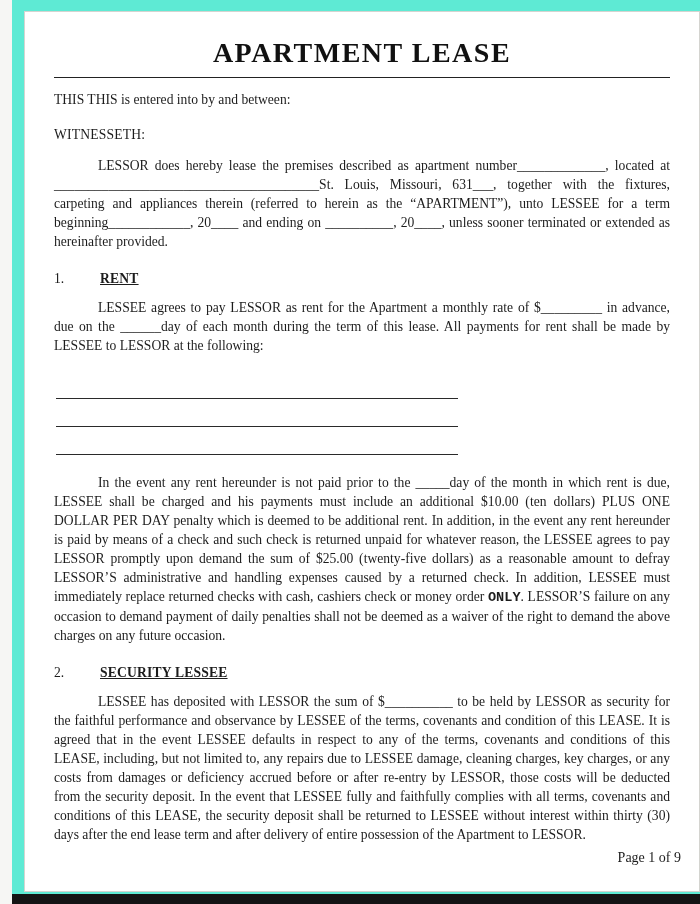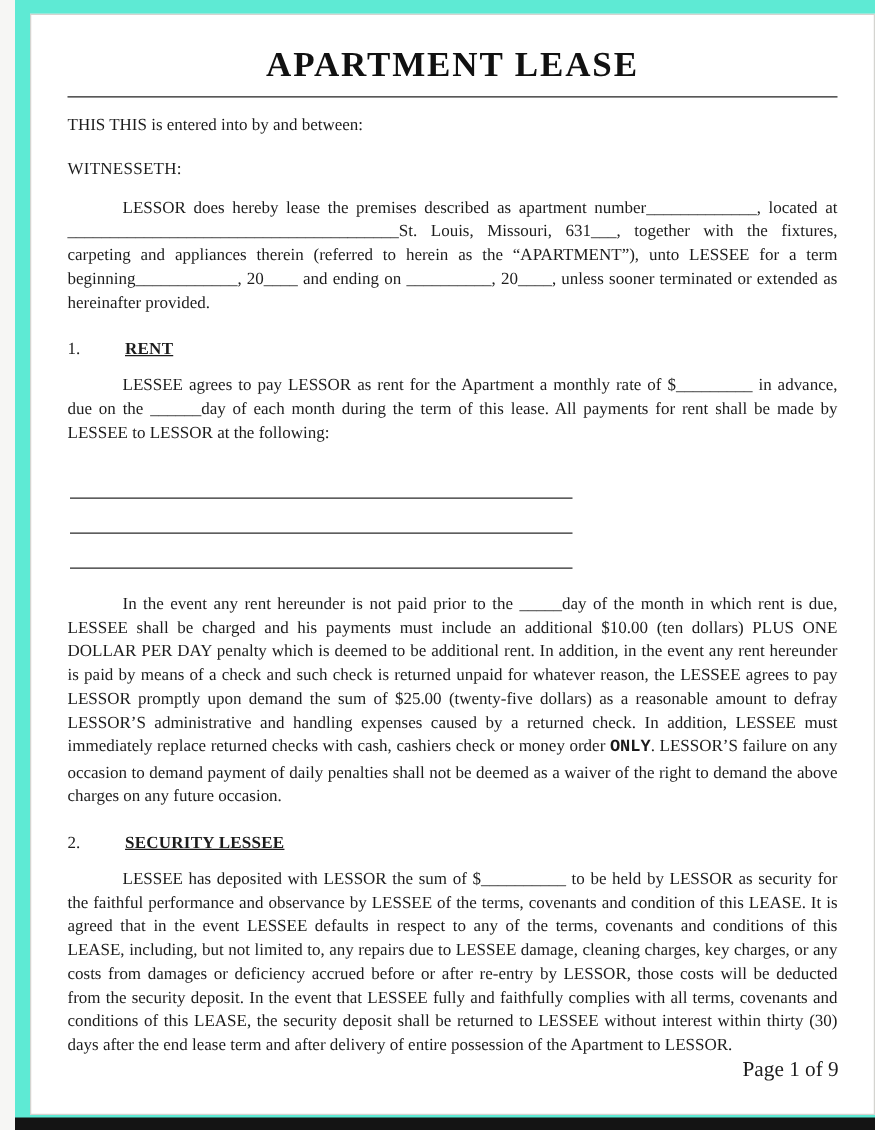--- a/index.html
+++ b/index.html
@@ -60,22 +60,22 @@
   .sec-title { font-weight: 700; text-decoration: underline; letter-spacing: 0.2px; }
   .address-blanks { margin: 16px 0 18px 2px; }
   .blank-row {
     width: 402px;
     height: 27px;
     border-bottom: 1px solid #2a2a2a;
   }
   .bold-inline { font-weight: 700; font-family: Liberation Mono, monospace; }
   .page-footer {
     position: absolute;
-    right: 41px; bottom: 38px;
-    font-size: 17px;
+    right: 31px; bottom: 38px;
+    font-size: 14px;
     color: #1c1c1c;
   }
   .bottom-bar {
     position: absolute;
     left: 0; right: 0; bottom: 0;
     height: 10px;
     background: #141414;
   }
 </style>
 </head>

